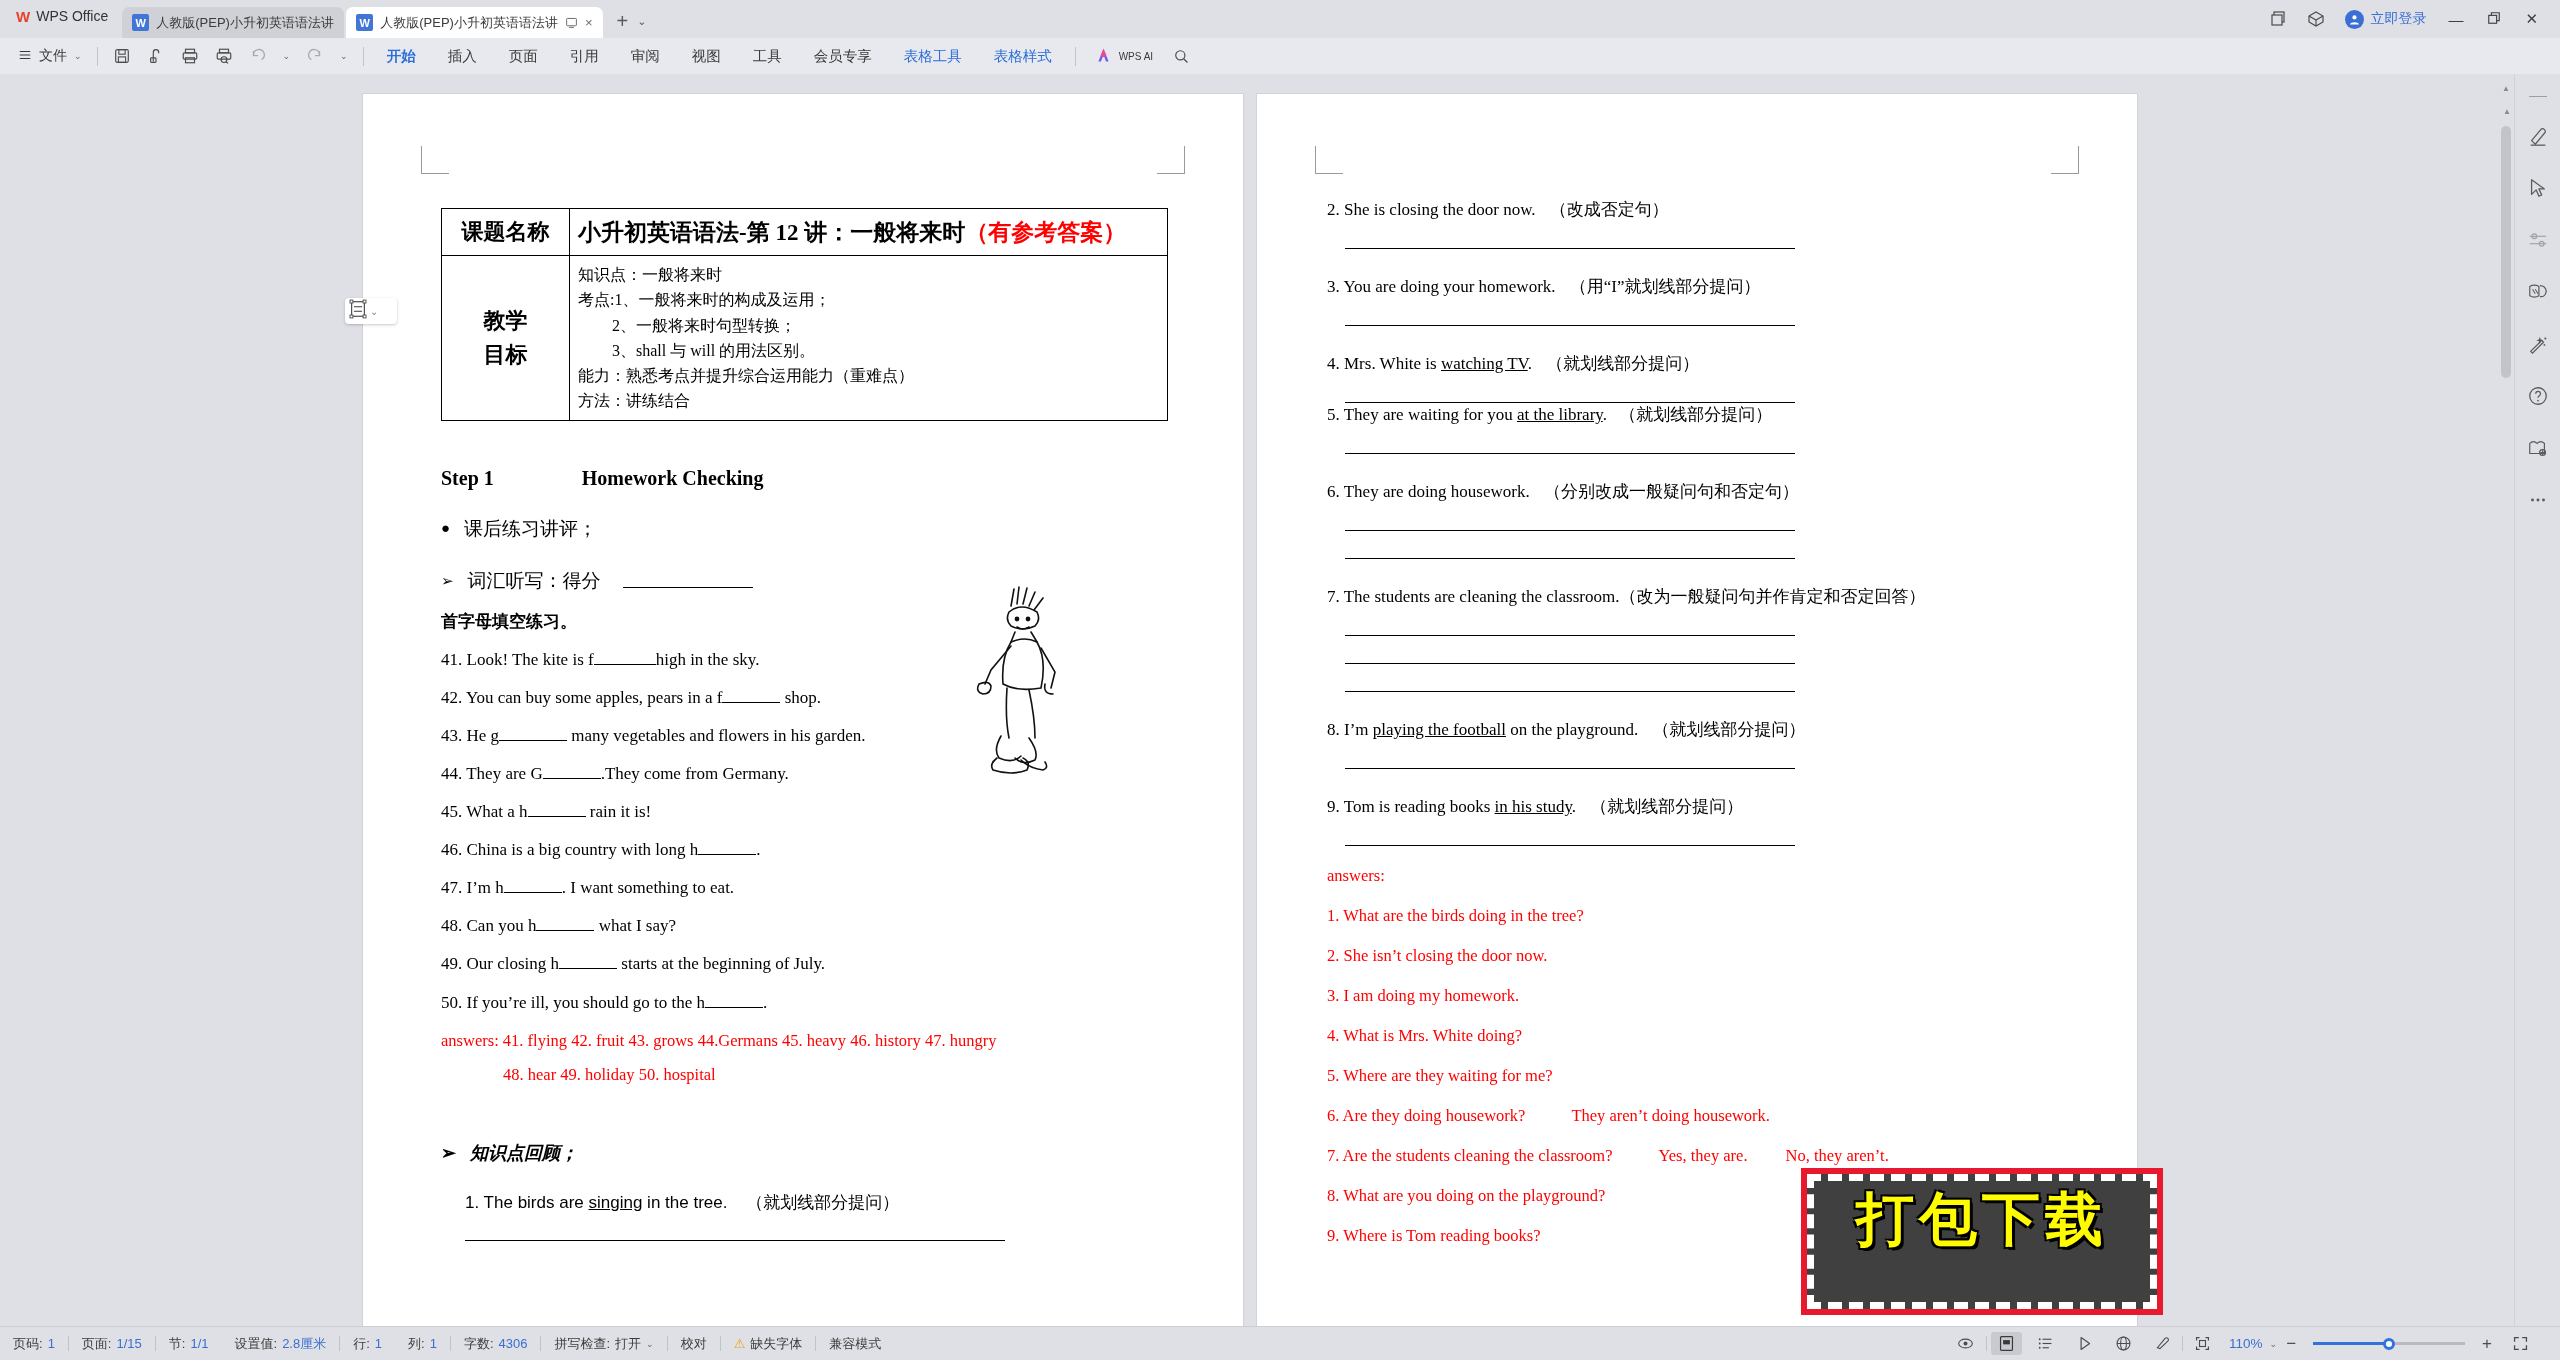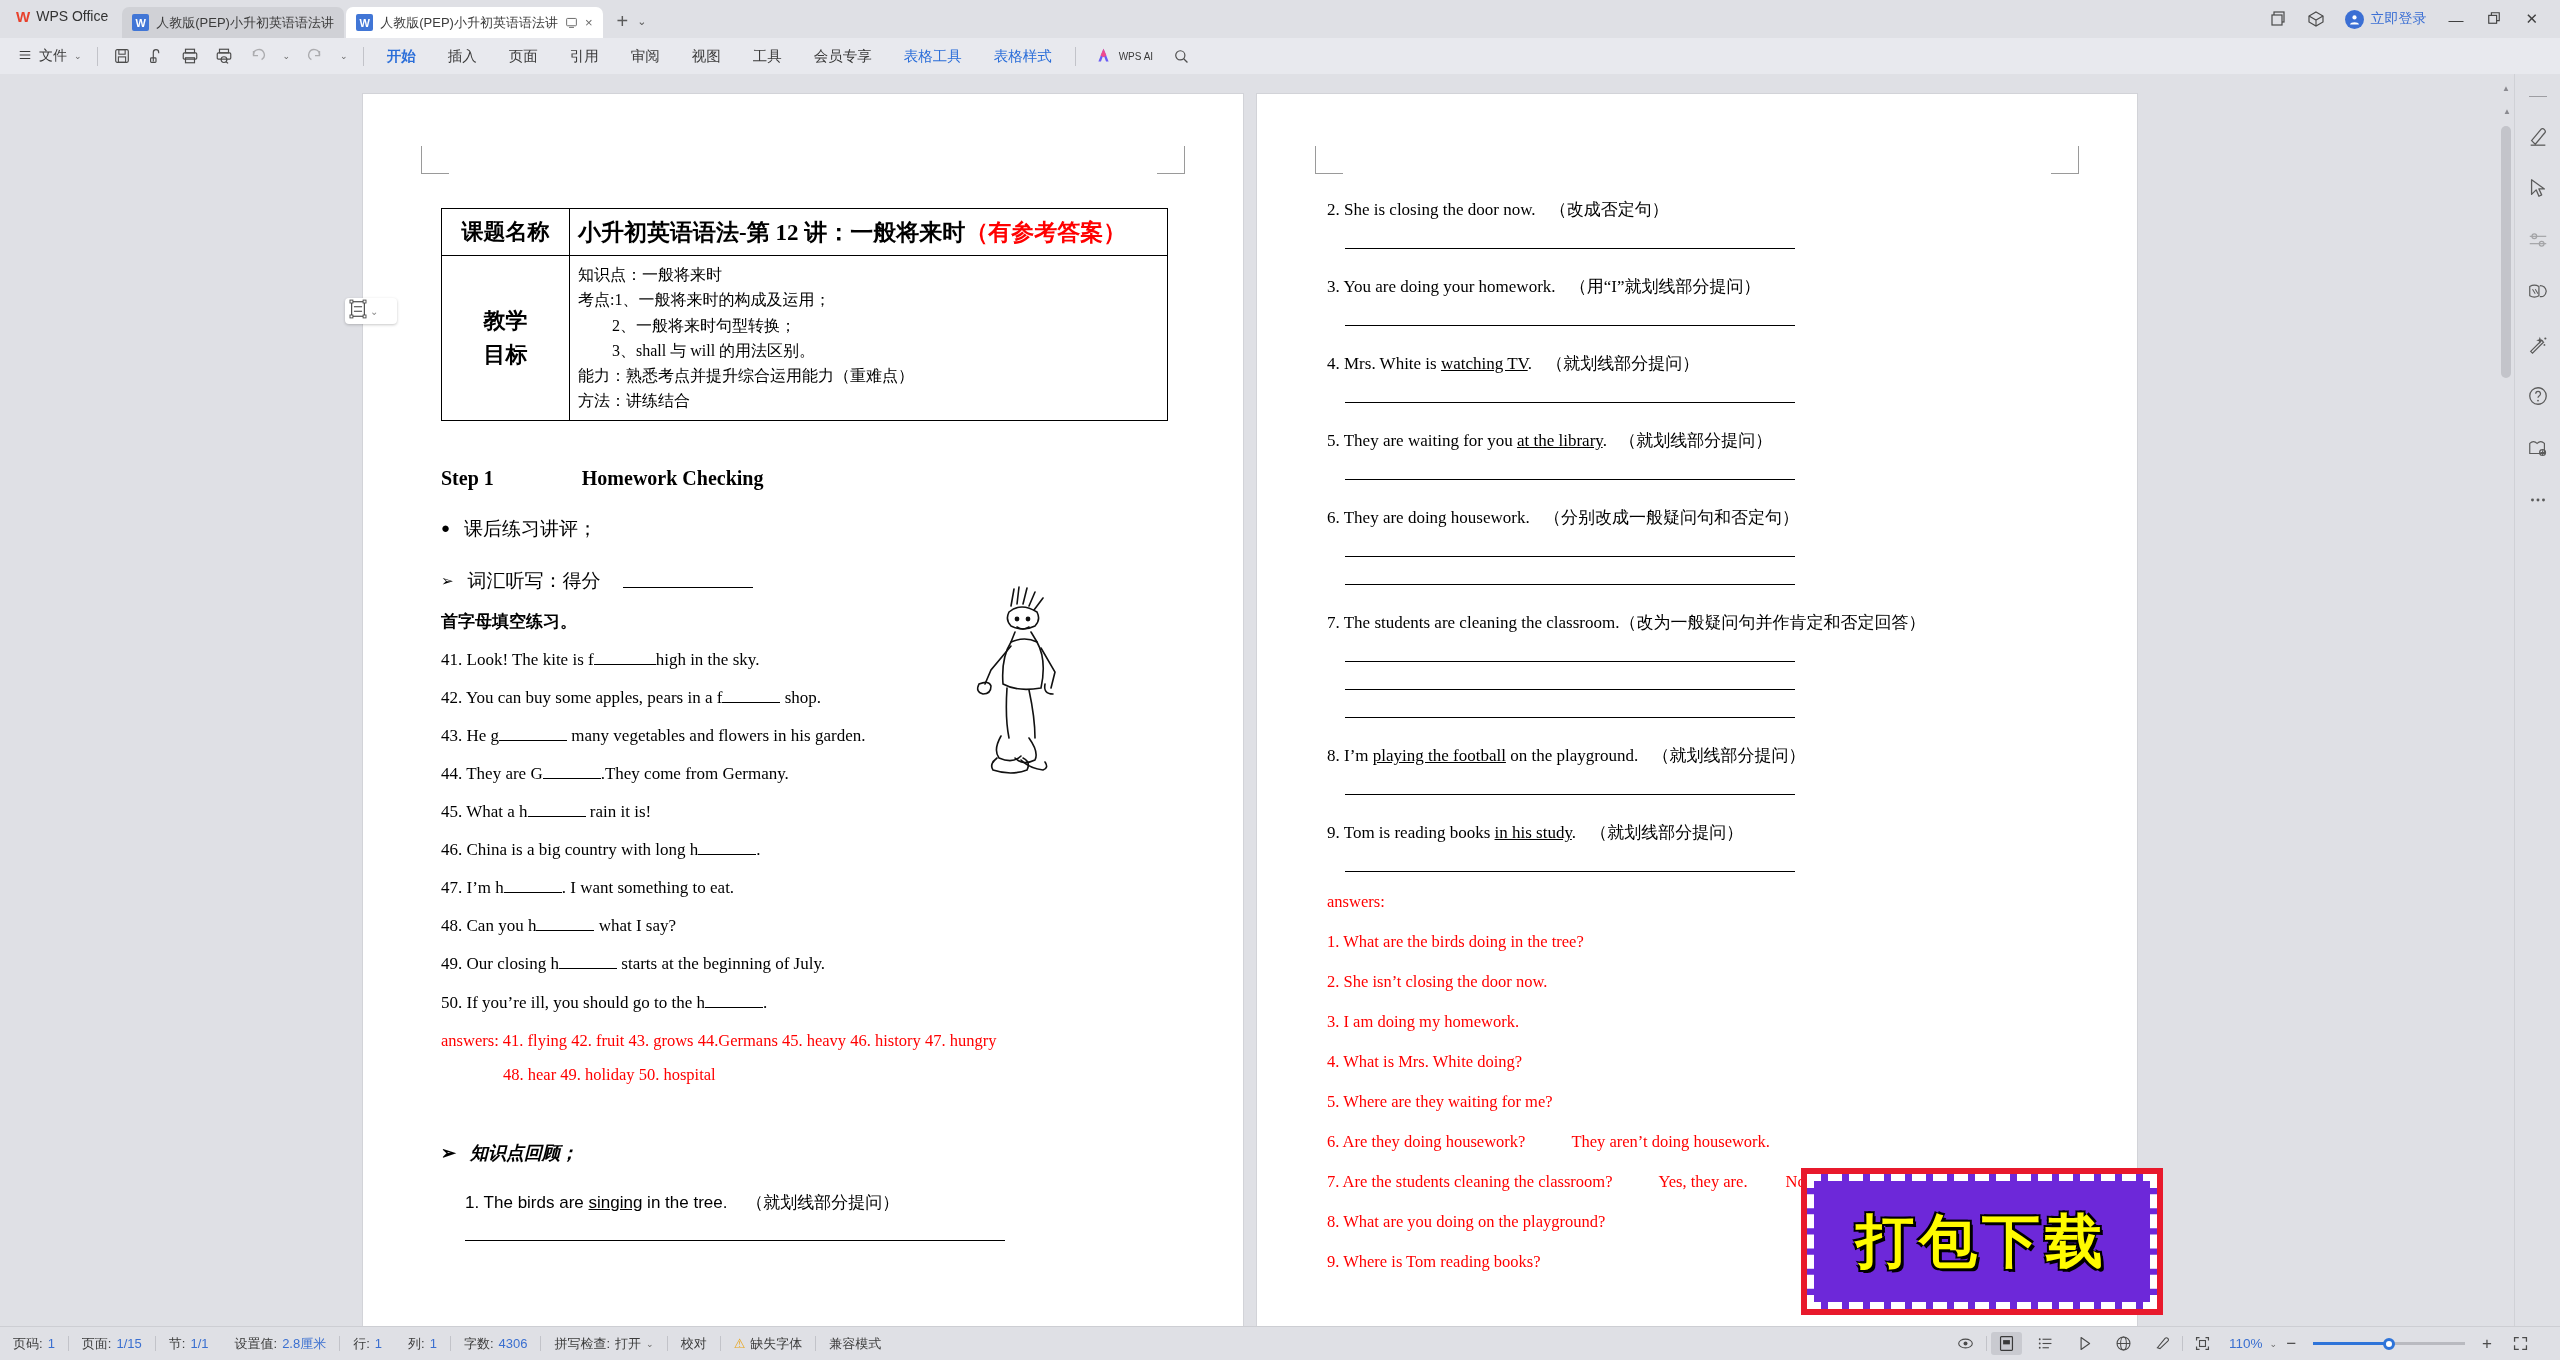--- a/index.html
+++ b/index.html
@@ -172,23 +172,23 @@
      background: #c3c4ca; border-radius: 5px; }
   .vs-top { position: absolute; top: 10px; left: 4px; color: #8a8a90; font-size: 8px; }
   .vs-arr { position: absolute; top: 33px; left: 5px; color: #8a8a90; font-size: 8px; }
 
   .hscroll { position: absolute; bottom: 0; left: 740px; width: 340px; height: 9px;
      background: #c8c9cf; border-radius: 5px; }
 
   
   .stamp {
     position: absolute; left: 2170px; top: 1174px; width: 350px; height: 135px;
-    background: #6d28d9; border: 7px dashed #ffffff;
+    background: #404040; border: 7px dashed #ffffff;
     outline: 6px solid #e8192c;
-    display: flex; align-items: center; justify-content: center;
+    display: flex; align-items: flex-start; justify-content: center;
   }
   .stamp-text {
     font-family: "DejaVu Sans", sans-serif;
     font-size: 58px; font-weight: bold; color: #fffb00;
     letter-spacing: 5px;
     text-shadow: 3px 3px 0 #000, -2px -2px 0 #000, 2px -2px 0 #000, -2px 2px 0 #000;
   }
 
   
   .statusbar {
@@ -515,21 +515,21 @@
       </div>
       <div class="rblank"></div>
 
       <div class="rq" style="margin-top:26px">
         <span>4.</span>
         <span>Mrs. White is </span><span class="u">watching TV</span><span>.</span>
         <span style="margin-left:10px">（就划线部分提问）</span>
       </div>
       <div class="rblank"></div>
 
-      <div class="rq" style="margin-top:26px">
+      <div class="rq" style="">
         <span>5.</span>
         <span>They are waiting for you </span><span class="u">at the library</span><span>.</span>
         <span style="margin-left:8px">（就划线部分提问）</span>
       </div>
       <div class="rblank"></div>
 
       <div class="rq" style="margin-top:26px">
         <span>6.</span>
         <span>They are doing housework.</span>
         <span style="margin-left:10px">（分别改成一般疑问句和否定句）</span>

